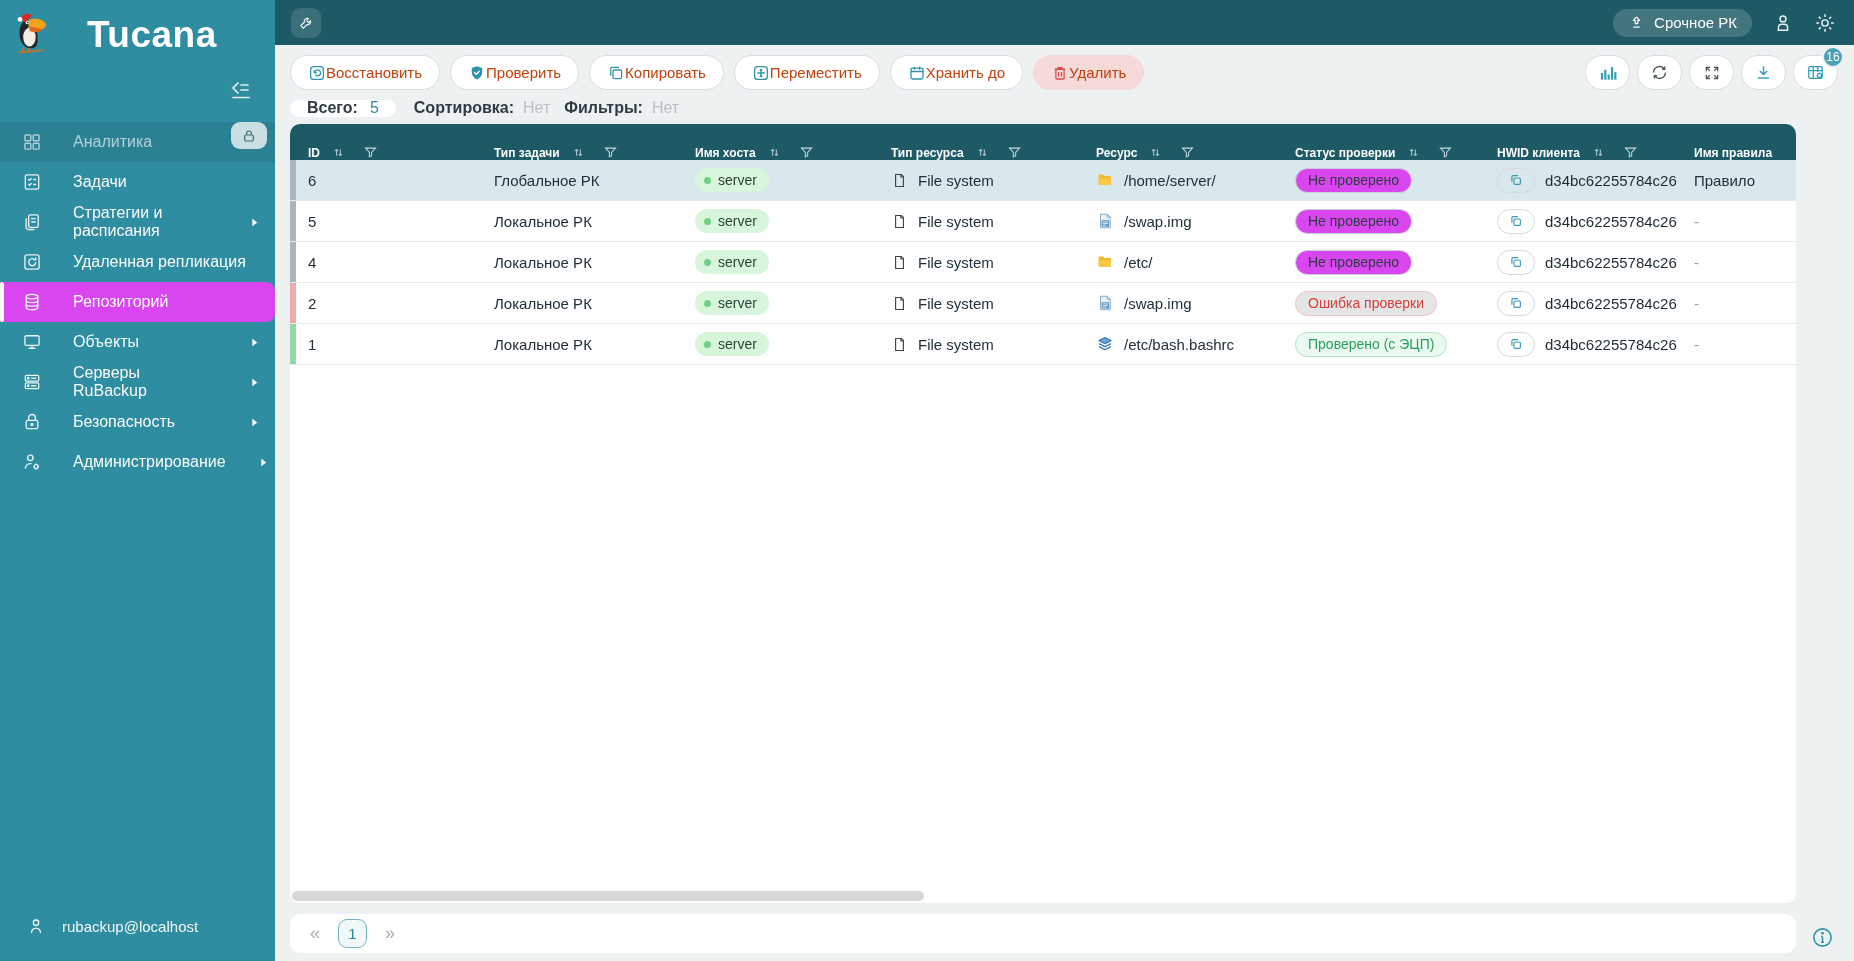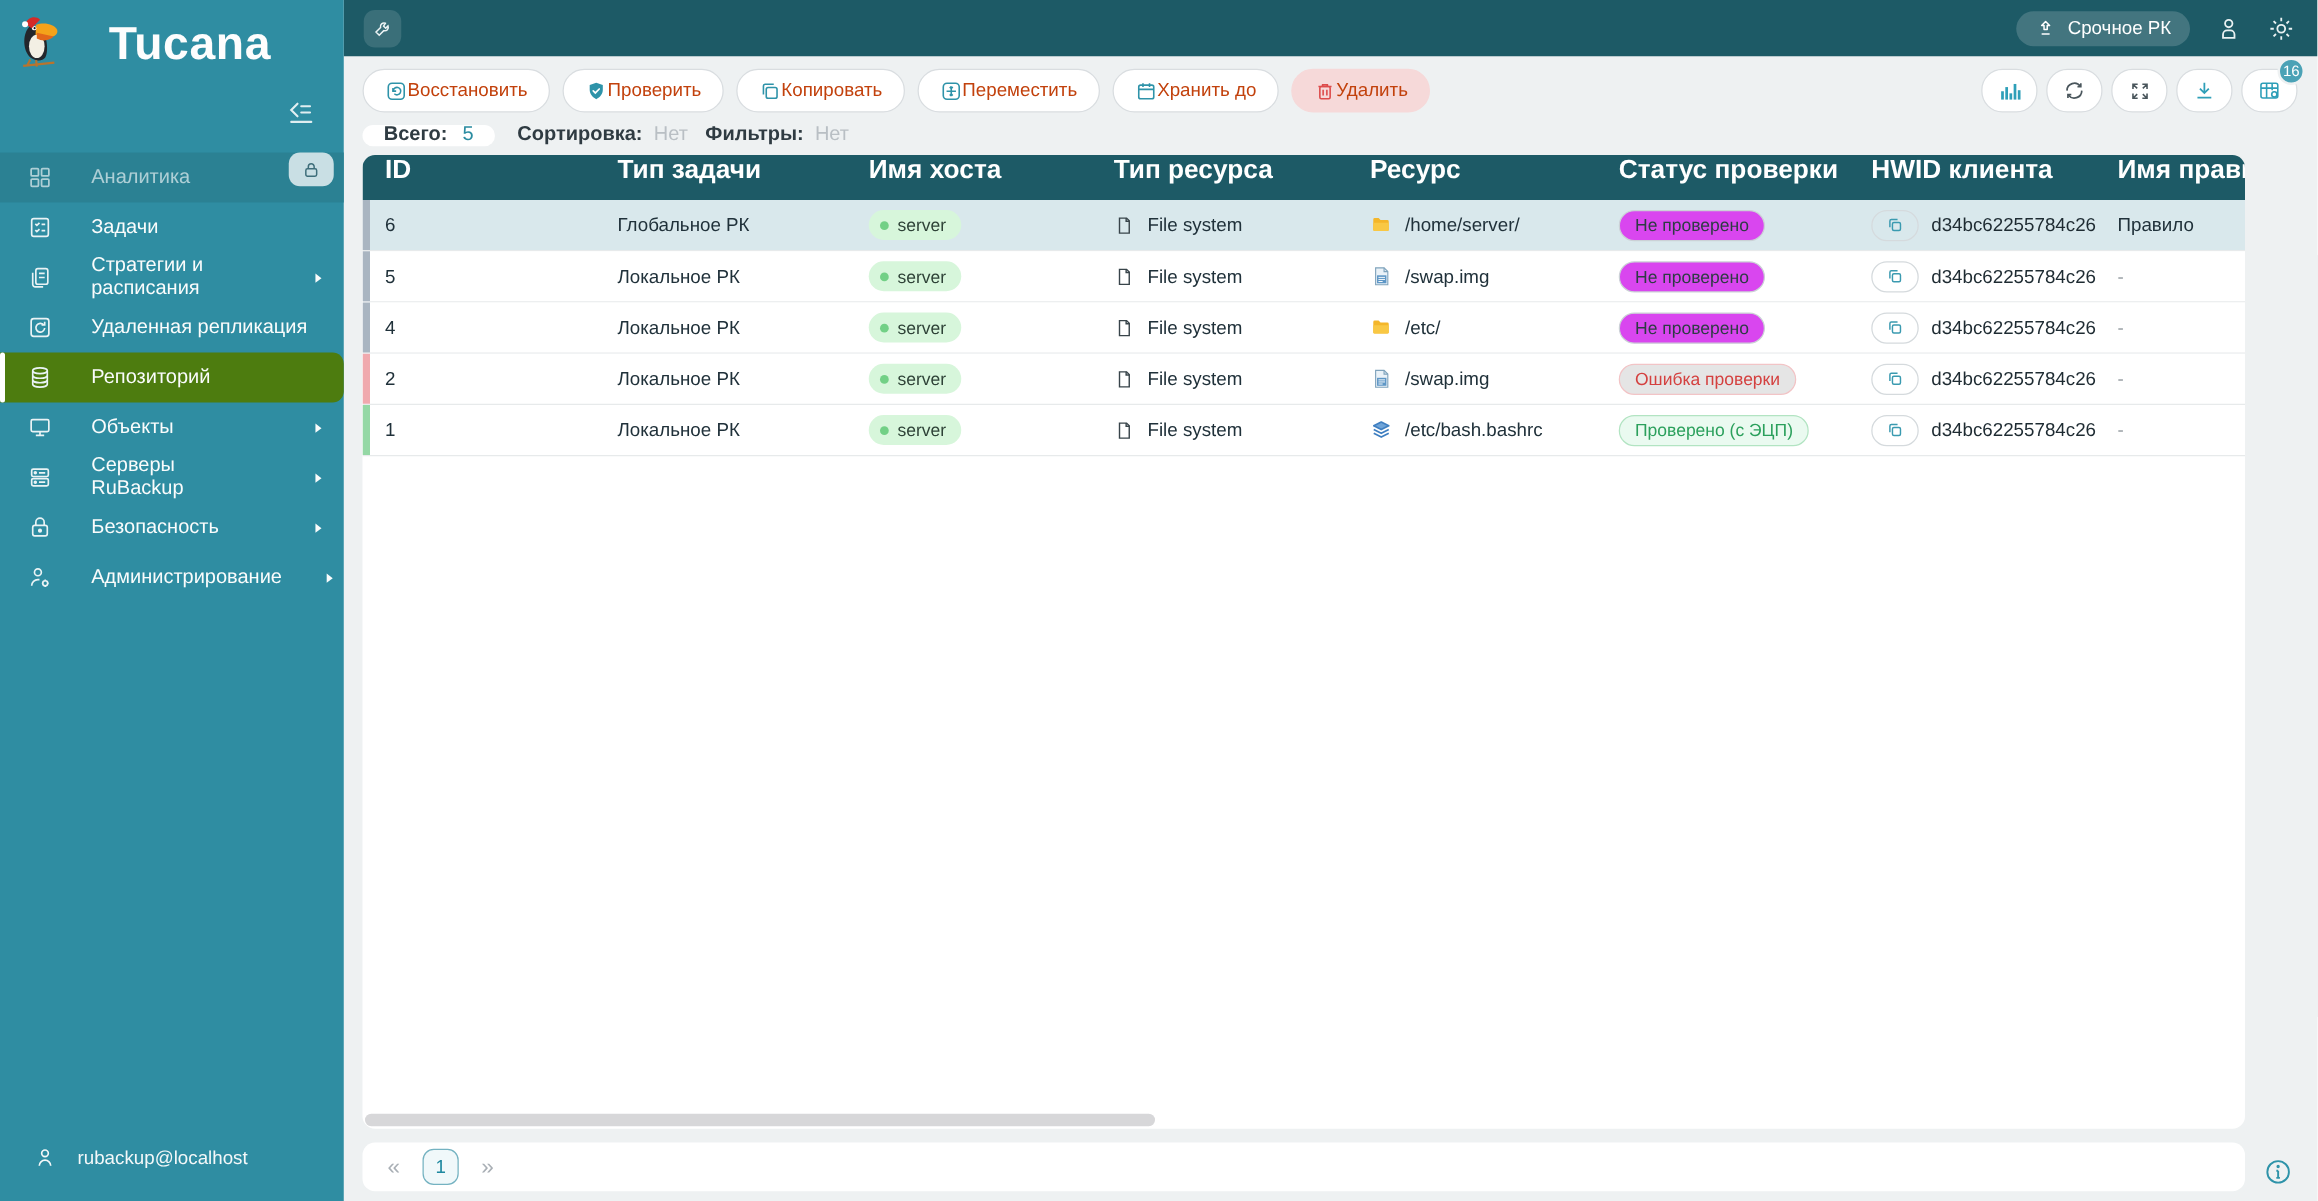--- a/index.html
+++ b/index.html
@@ -15,21 +15,21 @@
   .logo-row { display:flex; align-items:center; gap:10px; padding:8px 10px 0 10px; height:62px; }
   .logo-text { font-size:37px; font-weight:600; letter-spacing:.5px; color:#FDFDFD;margin-left:25px; }
   .collapse-row { display:flex; justify-content:flex-end; padding:0 22px; margin:16px 0 20px 0; }
   .collapse-btn { background:none; border:none; cursor:pointer; color:rgba(255,255,255,.85); }
   .menu { flex:1; }
   .menu-item { height:40px; display:flex; align-items:center; gap:31px; padding:0 14px 0 22px; font-size:16px; cursor:pointer; position:relative; color:#FAFCFC; }
   .menu-item .mi-icon { width:20px; height:20px; color:#EAF3F5; flex-shrink:0; }
   .menu-item .arrow { margin-left:auto; }
   .menu-item.disabled { background:#2B8193; color:rgba(255,255,255,.62); }
   .menu-item.disabled .mi-icon { color:rgba(255,255,255,.62); }
-  .menu-item.active { background:#4d7c0f; border-radius:0 9px 9px 0; }
+  .menu-item.active { background:#d946ef; border-radius:0 9px 9px 0; }
   .menu-item.active::before { content:""; position:absolute; left:0; top:0; bottom:0; width:4px; background:#fff; border-radius:2px; }
   .lock-badge { position:absolute; right:8px; top:0; width:36px; height:27px; border-radius:9px; background:rgba(255,255,255,.75); display:flex; align-items:center; justify-content:center; color:#3E6E7A; }
   .user-row { margin-top:auto; display:flex; align-items:center; gap:16px; padding:0 14px 0 26px; height:46px; margin-bottom:12px; font-size:15px; color:#F4F8F9; }
 
   
   .main { flex:1; display:flex; flex-direction:column; min-width:0; }
   .topbar { height:45px; background:#1D5A66; display:flex; align-items:center; padding:0 18px 0 16px; flex-shrink:0; }
   .tool-chip { width:30px; height:30px; border-radius:9px; background:rgba(255,255,255,.13); border:none; display:flex; align-items:center; justify-content:center; color:#EDF4F5; cursor:pointer; }
   .topbar-right { margin-left:auto; display:flex; align-items:center; gap:20px; }
   .urgent-btn { height:28px; padding:0 15px; border-radius:14px; background:rgba(255,255,255,.17); color:#fff; display:flex; align-items:center; gap:9px; font-size:15px; border:none; cursor:pointer; }
@@ -54,21 +54,21 @@
   .total-pill { background:#fff; border-radius:15px; height:17px; display:flex; align-items:center; gap:12px; padding:0 17px; }
   .stat-label { color:#2F3B42; font-weight:600; }
   .stat-value { color:#B9BFC4; }
   .total-pill .stat-value { color:#2B8CA1; }
   .stat { display:flex; gap:9px; align-items:center; }
   .stat + .stat { margin-left:-4px; }
 
   
   .table-card { background:#fff; border-radius:10px; width:1506px; flex:1; position:relative; overflow:hidden; }
   .thead { display:flex; background:#1D5A66; height:36px; color:#fff; padding-left:6px; }
-  .th { display:flex; align-items:flex-start; gap:11px; padding:0 12px; font-size:21px; font-weight:600; flex-shrink:0; overflow:hidden; white-space:nowrap;flex-direction:column; }
+  .th { display:flex; align-items:flex-end; gap:11px; padding:0 12px; font-size:12px; font-weight:600; flex-shrink:0; overflow:hidden; white-space:nowrap; }
   .sort-icon, .filter-icon { background:none; border:none; padding:0; cursor:pointer; color:#A9C2C8; flex-shrink:0; display:flex; }
   .filter-icon { color:#C9D9DC; margin-left:6px; }
   .c1{width:186px;} .c2{width:201px;} .c3{width:196px;} .c4{width:205px;} .c5{width:199px;} .c6{width:202px;} .c7{width:197px;} .c8{flex:1; min-width:0;}
   .trow { display:flex; height:41px; border-bottom:1px solid #E7EAEB; background:#fff; cursor:pointer; }
   .trow.selected { background:#D9E8EC; }
   .strip { width:6px; flex-shrink:0; }
   .strip-neutral { background:#A9B5C1; }
   .strip-error { background:#F0A9AE; }
   .strip-success { background:#94D8A5; }
   .td { display:flex; align-items:center; gap:10px; padding:0 12px; font-size:15px; color:#20313A; flex-shrink:0; overflow:hidden; white-space:nowrap; }

